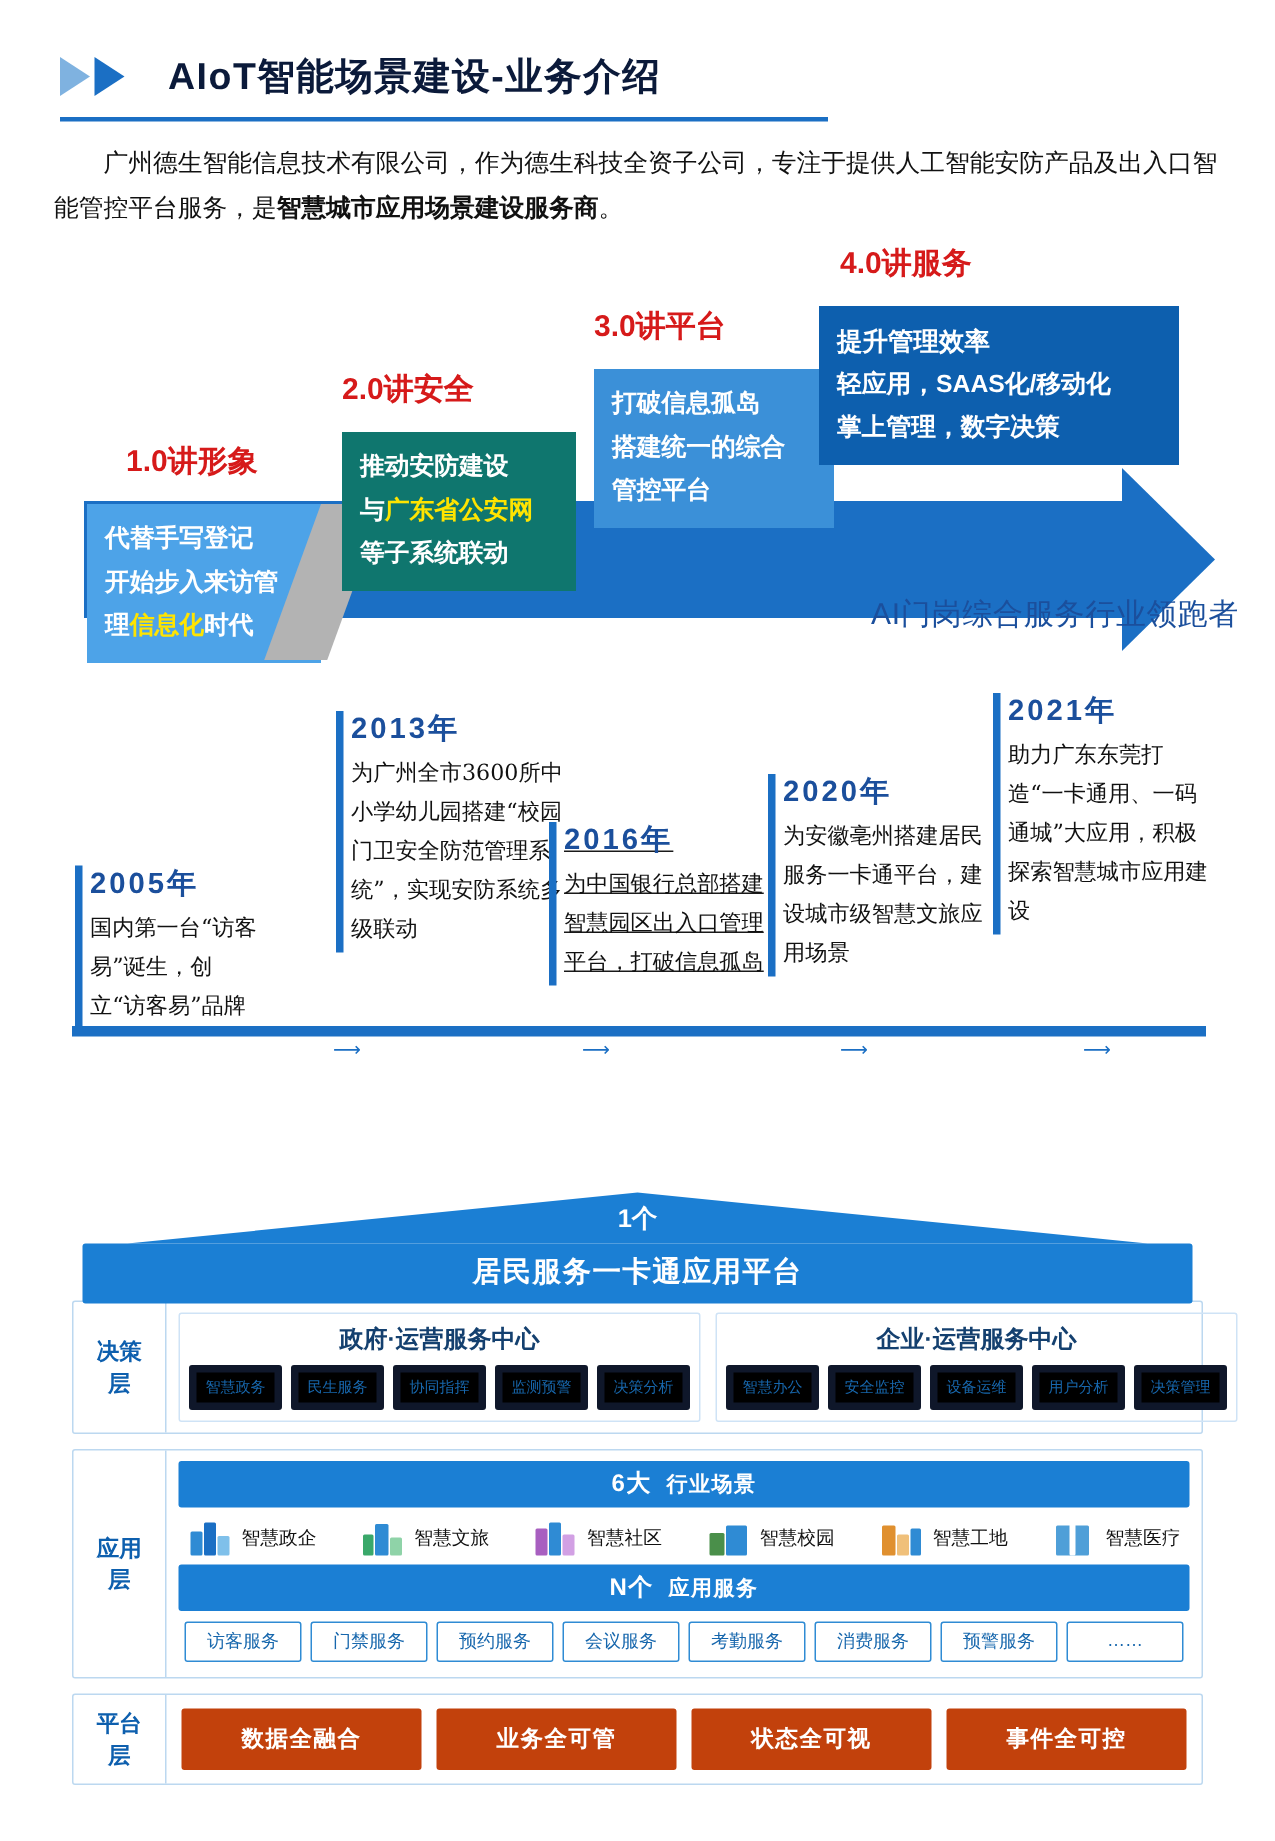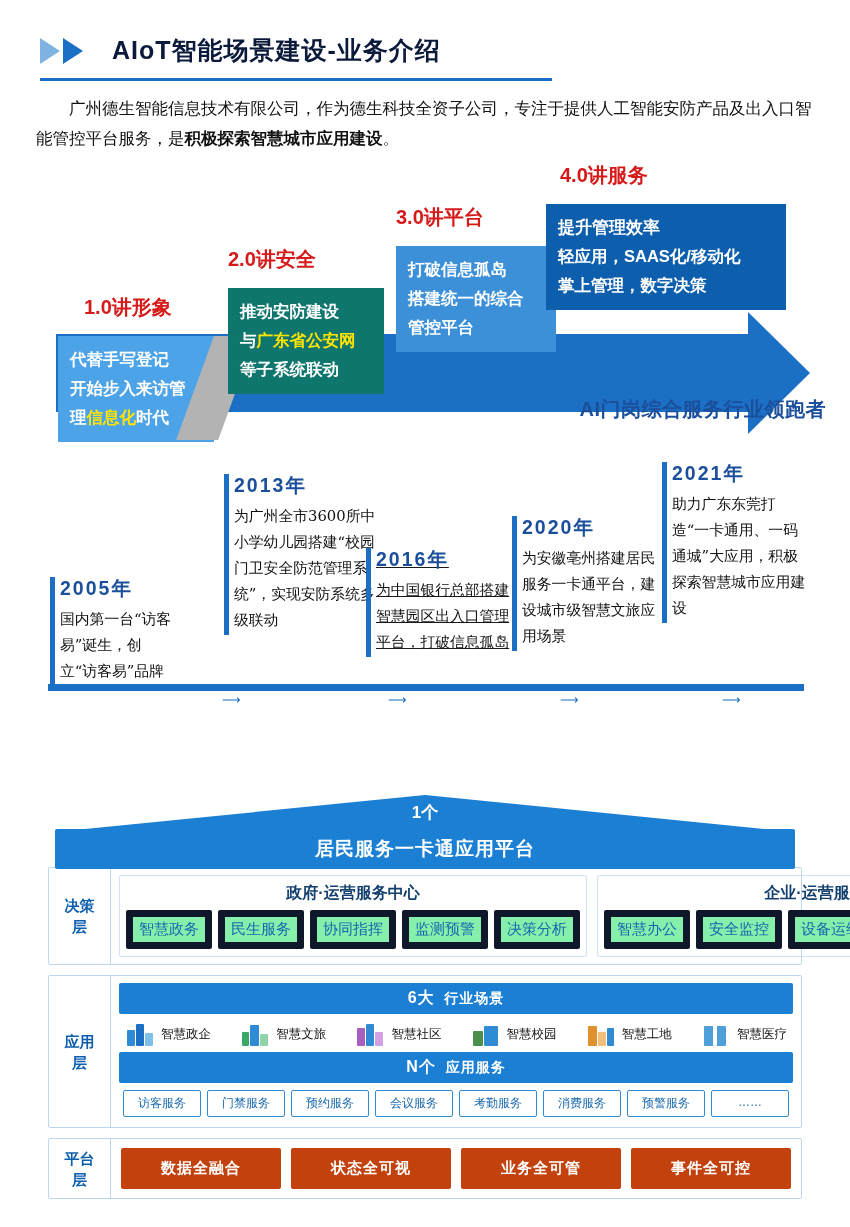--- a/index.html
+++ b/index.html
@@ -74,21 +74,21 @@
   .step3 .label { left:0px; top:-42px; }
   .step3 .box { left:0; top:0; width:160px; background:#3b90d8; }
 
   
   .step4 .label { left:14px; top:-42px; }
   .step4 .box { left:0; top:0; width:240px; background:#0d5fae; }
   .step4 .box .b1 { font-size:17px; }
 
   .evo-slogan {
     position:absolute; right:24px; top:232px;
-    font-size:20px; font-weight:bold; color:#1b4f9c; letter-spacing:.5px;text-align:right;
+    font-size:20px; font-weight:normal; color:#1b4f9c; letter-spacing:.5px;text-align:right;
   }
 
   
   .timeline { position:relative; height:270px; margin-top:-8px; }
   .tl-bar { position:absolute; left:48px; top:238px; width:756px; height:7px; background:#1b6fc4; }
   .tl-conn { position:absolute; top:246px; font-size:13px; color:#1b6fc4; }
 
   .tl-item { position:absolute; width:132px; }
   .tl-item .yr { font-size:19.5px; font-weight:bold; color:#1b4f9c; letter-spacing:2px; margin-bottom:4px; }
   .tl-item .txt { font-family:"DejaVu Serif","Liberation Serif",serif; font-size:14.8px; line-height:26px; color:#111; }
@@ -117,22 +117,22 @@
     color:#0d5fae; font-weight:bold; font-size:15px; line-height:21px; text-align:center;
     border-right:1px solid #bcd8f0;
   }
   .layer-body { flex:1; padding:7px 8px; }
 
   .two-cols { display:flex; gap:10px; }
   .col-card { flex:1; border:1px solid #cfe3f6; border-radius:2px; padding:5px 6px 7px 6px; }
   .col-title { text-align:center; font-size:16px; font-weight:bold; color:#14406f; margin:2px 0 6px 0; }
   .chips { display:flex; gap:6px; justify-content:center; }
   .chip {
-    border:7px solid #0f172a; color:#1767ad; background:#86efac;
-    font-size:15px; padding:3px 6px; border-radius:2px; white-space:nowrap;
+    border:5px solid #0f172a; color:#1767ad; background:#000000;
+    font-size:10px; padding:3px 6px; border-radius:2px; white-space:nowrap;
   }
 
   .band {
     background:#1b7fd4; color:#fff; text-align:center; font-size:14px; font-weight:bold;
     padding:5px 0; border-radius:2px; letter-spacing:1px;
   }
   .band .big { font-size:16px; }
 
   .scenes { display:flex; justify-content:space-between; align-items:center; padding:8px 6px 6px 6px; }
   .scene { display:flex; align-items:center; gap:6px; font-size:12.5px; color:#111; }
@@ -157,21 +157,21 @@
 <div class="header">
   <div class="arrows">
     <div class="arrow-glyph light"></div>
     <div class="arrow-glyph"></div>
   </div>
   <div class="page-title">AIoT智能场景建设-业务介绍</div>
   <div class="title-underline"></div>
 </div>
 
 <div class="intro">
-  <span>广州德生智能信息技术有限公司，作为德生科技全资子公司，专注于提供人工智能安防产品及出入口智能管控平台服务，是</span><b>积极探索智慧城市应用建设</b><span>。</span>
+  <span>广州德生智能信息技术有限公司，作为德生科技全资子公司，专注于提供人工智能安防产品及出入口智能管控平台服务，是</span><b>智慧城市应用场景建设服务商</b><span>。</span>
 </div>
 
 <div class="evo">
   <div class="evo-arrow-body"></div>
   <div class="evo-arrow-head"></div>
 
   <div class="step step1" style="left:58px; top:172px;">
     <div class="label">1.0讲形象</div>
     <div class="box">
       <div class="box-line">代替手写登记</div>
@@ -378,20 +378,20 @@
   <div class="layer">
     <div class="layer-name">
       <div>
         <div>平台</div>
         <div>层</div>
       </div>
     </div>
     <div class="layer-body">
       <div class="plat-row">
         <div class="plat-cell">数据全融合</div>
+        <div class="plat-cell">业务全可管</div>
         <div class="plat-cell">状态全可视</div>
-        <div class="plat-cell">业务全可管</div>
         <div class="plat-cell">事件全可控</div>
       </div>
     </div>
   </div>
 
 </div>
 
 </body></html>

